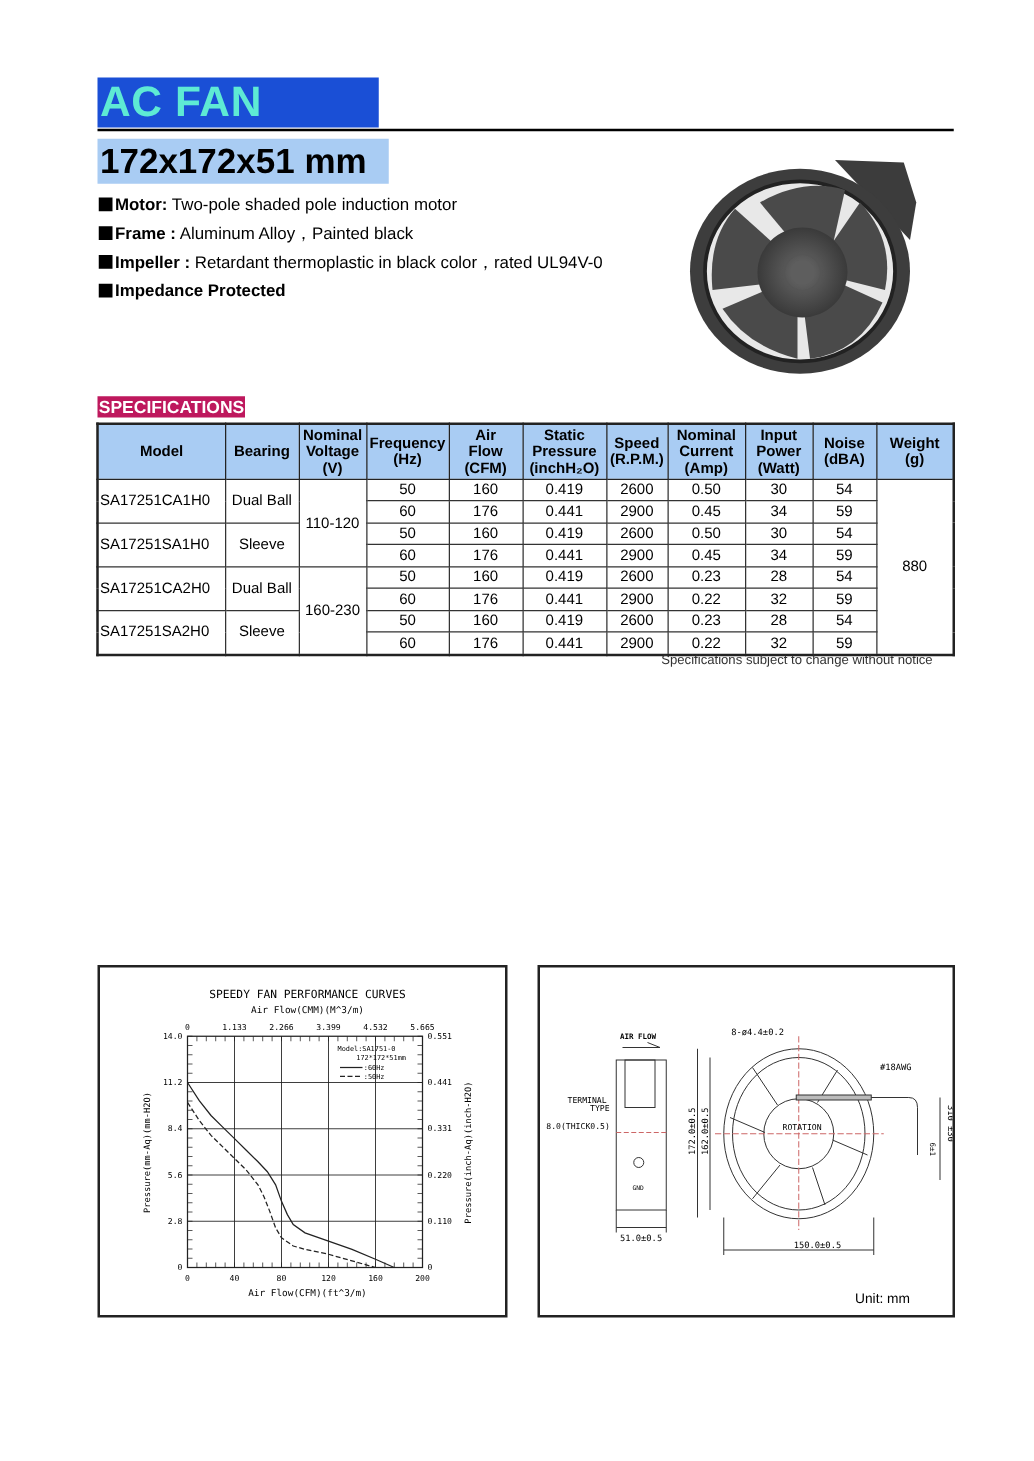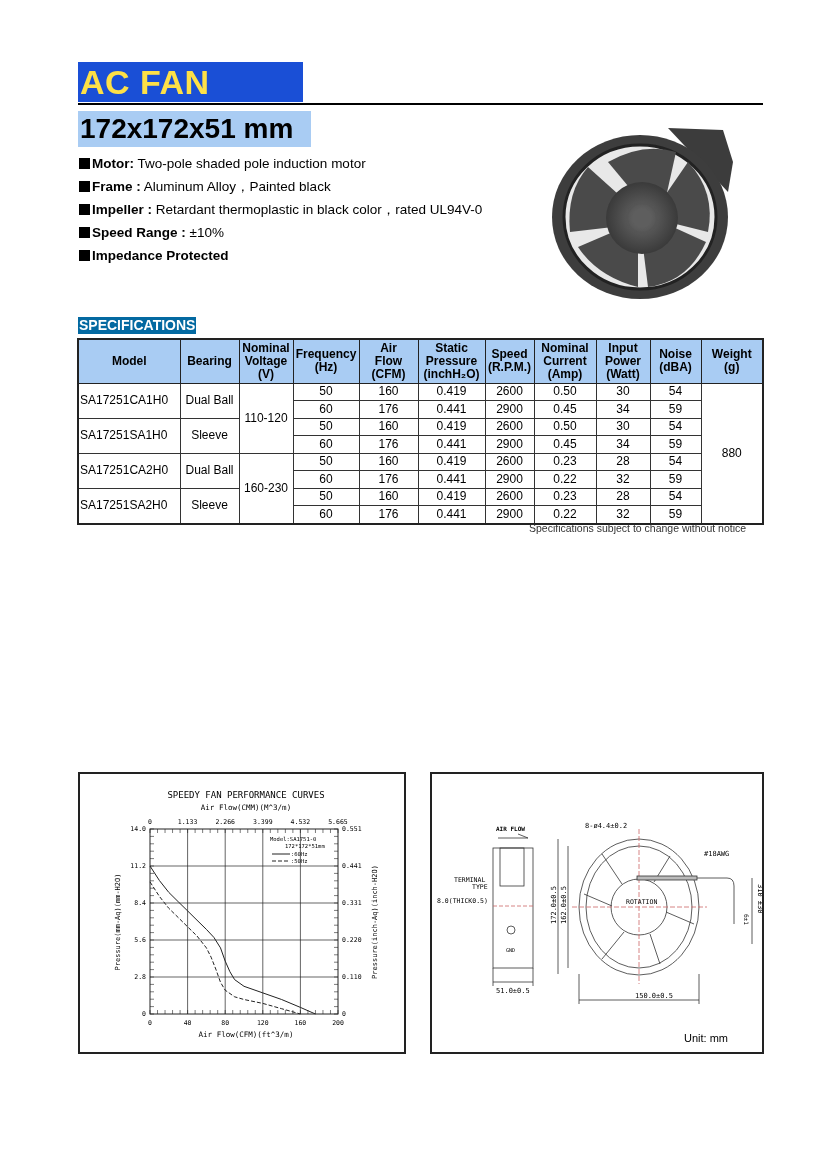--- a/index.html
+++ b/index.html
@@ -1,27 +1,27 @@
 <!DOCTYPE html>
 <html><head>
 <meta charset="utf-8">
 <style>
   html,body{margin:0;padding:0;background:#fff;}
   body{width:827px;height:1169px;position:relative;font-family:"Liberation Sans",sans-serif;color:#000;overflow:hidden;}
   .title-box{position:absolute;left:78px;top:62px;width:225px;height:40px;background:#1a4fd6;}
-  .title-box span{position:absolute;left:2px;top:1px;color:#fde047;font-weight:bold;font-size:34px;line-height:38px;letter-spacing:0.5px;}
+  .title-box span{position:absolute;left:2px;top:1px;color:#5eead4;font-weight:bold;font-size:34px;line-height:38px;letter-spacing:0.5px;}
   .rule{position:absolute;left:78px;top:103px;width:685px;height:2px;background:#000;}
   .size-box{position:absolute;left:78px;top:111px;width:233px;height:36px;background:#a9ccf3;}
   .size-box span{position:absolute;left:2px;top:0;font-weight:bold;font-size:28px;line-height:36px;}
   .features{position:absolute;left:79px;top:154px;font-size:13.5px;}
   .feat{height:23px;line-height:19px;white-space:nowrap;}
   .sq{display:inline-block;width:11px;height:11px;background:#000;margin-right:2px;vertical-align:-1px;}
   .feat b{font-weight:bold;margin-top:38px;}
   .fan-photo{position:absolute;left:548px;top:122px;width:200px;height:178px;}
-  .spec-label{position:absolute;left:78px;top:317px;background:#0369a1;color:#fff;font-weight:bold;font-size:14px;line-height:17px;padding:0 1px;}
+  .spec-label{position:absolute;left:78px;top:317px;background:#be185d;color:#fff;font-weight:bold;font-size:14px;line-height:17px;padding:0 1px;}
   table.spec{position:absolute;left:77px;top:338px;border-collapse:collapse;font-size:12px;table-layout:fixed;}
   table.spec th{background:#a9ccf3;font-weight:bold;border:1.5px solid #222;line-height:13px;padding:0;font-size:12px;}
   table.spec td{border:1px solid #333;text-align:center;padding:0;height:16.5px;line-height:15px;}
   table.spec td.left{text-align:left;padding-left:1px;margin-left:21px;}
   table.spec{border:2px solid #222;}
   .note{position:absolute;left:529px;top:522px;font-size:10.5px;color:#333;}
   .panel{position:absolute;top:772px;height:282px;border:2px solid #222;box-sizing:border-box;background:#fff;}
   .p1{left:78px;width:328px;}
   .p2{left:430px;width:334px;}
   svg text{font-family:"DejaVu Sans Mono",monospace;}
@@ -34,21 +34,20 @@
   </div>
 <div class="rule"></div>
 <div class="size-box">
     <span>172x172x51 mm</span>
   </div>
 
 <div class="features">
   <div class="feat"><span class="sq"></span><b>Motor:</b><span> Two-pole shaded pole induction motor</span></div>
   <div class="feat"><span class="sq"></span><b>Frame :</b><span> Aluminum Alloy，Painted black</span></div>
   <div class="feat"><span class="sq"></span><b>Impeller :</b><span> Retardant thermoplastic in black color，rated UL94V-0</span></div>
-  <div class="feat"><span class="sq"></span><b>Speed Range :</b><span> ±10%</span></div>
   <div class="feat"><span class="sq"></span><b>Impedance Protected</b><span></span></div>
 </div>
 
 <svg class="fan-photo" viewBox="0 0 200 178">
   <defs>
     <radialGradient id="fg" cx="50%" cy="50%" r="50%">
         <stop offset="0%" stop-color="#6a6a6a"></stop>
         <stop offset="100%" stop-color="#3a3a3a"></stop>
       </radialGradient>
   </defs>

